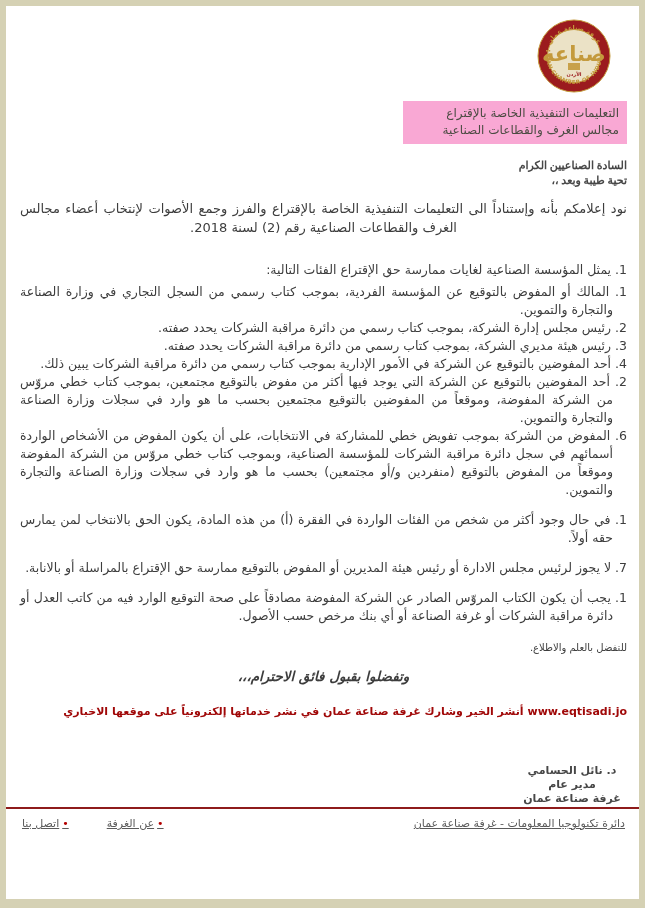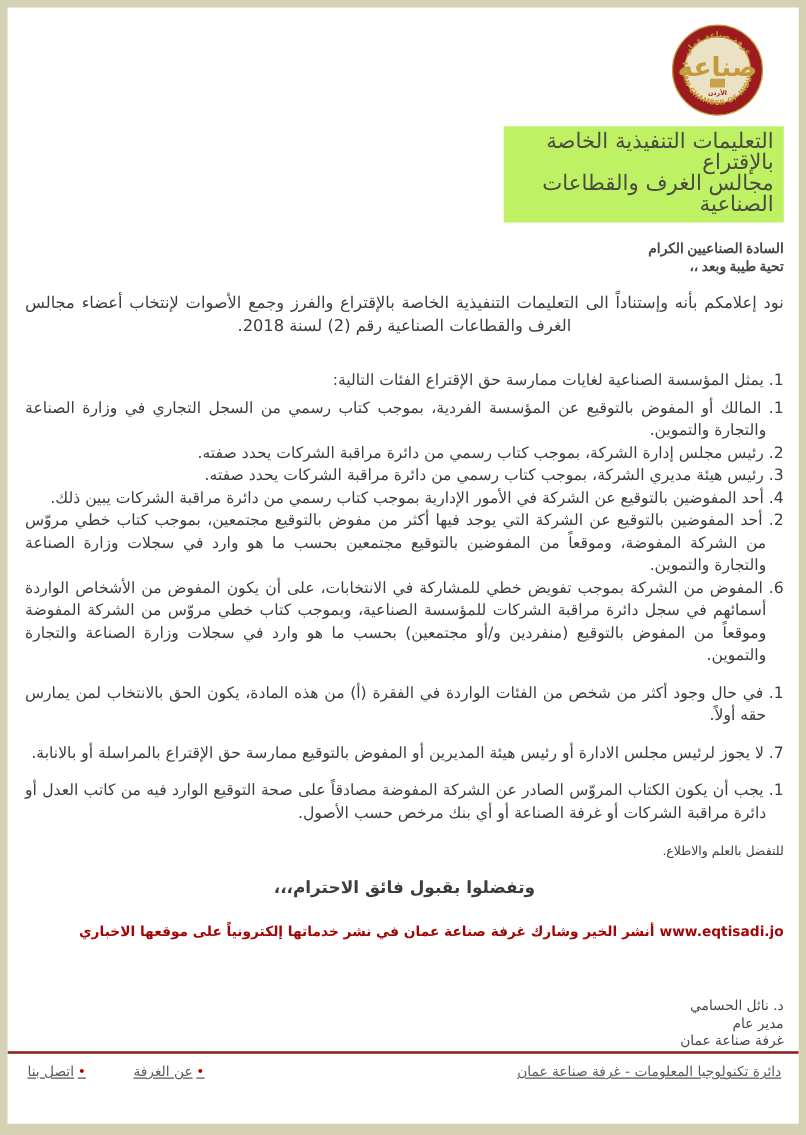--- a/index.html
+++ b/index.html
@@ -16,23 +16,23 @@
     overflow:hidden;
   }
   .content{padding:0 12px 0 14px;}
   
   .header{display:flex;flex-direction:column;align-items:flex-start;padding-top:13px;}
   .logo{width:74px;height:74px;margin-right:16px;}
   .title-block{
     margin-top:8px;
     width:224px;
     box-sizing:border-box;
-    background:#bef264;
+    background:#f9a8d4;
     color:#4b4b42;
-    font-size:17px;
+    font-size:12px;
     line-height:17px;
     padding:4px 8px 5px 6px;
     text-align:right;
   }
   
   .greeting{margin-top:14px;font-size:11px;line-height:15px;font-weight:600;color:#474747;font-family:Liberation Serif, serif;}
   
   .intro{
     margin:11px 0 0 0;
     font-size:13px;line-height:19px;
@@ -45,34 +45,36 @@
     padding-right:14px;text-indent:-14px;
     margin:0;
   }
   .clause{
     text-align:justify;
     padding-right:14px;text-indent:-14px;
     margin:12px 0 0 0;
     font-size:12.5px;line-height:18px;
   }
   .notice{margin:17px 0 0 0;font-size:10px;text-align:right;}
-  .salutation{margin:15px 0 0 0;font-size:13.5px;font-weight:bold;text-align:center;}
+  .salutation{margin:15px 0 0 0;font-size:13.5px;font-weight:bold;text-align:center;font-style:italic;}
   .promo{
     margin:21px 0 0 0;
     direction:ltr;text-align:right;
     font-size:11px;font-weight:700;
     color:#a00808;
   }
   .promo .url{margin-left:4px;}
   
   .signature{
     margin-top:46px;
     width:110px;
+    text-align:center;
     font-size:11px;line-height:14px;
     color:#474747;
+    font-weight:bold;
   }
   .redline{border:none;border-top:2px solid #8e1b1b;margin:1px 0 0 0;}
   .footer-row{
     direction:ltr;
     display:flex;align-items:flex-end;
     padding:8px 14px 0 16px;
     font-size:11px;color:#5a5a5a;text-decoration:underline;
   }
   .footer-link{direction:rtl;cursor:pointer;}
   .footer-link + .footer-link{margin-left:38px;}

